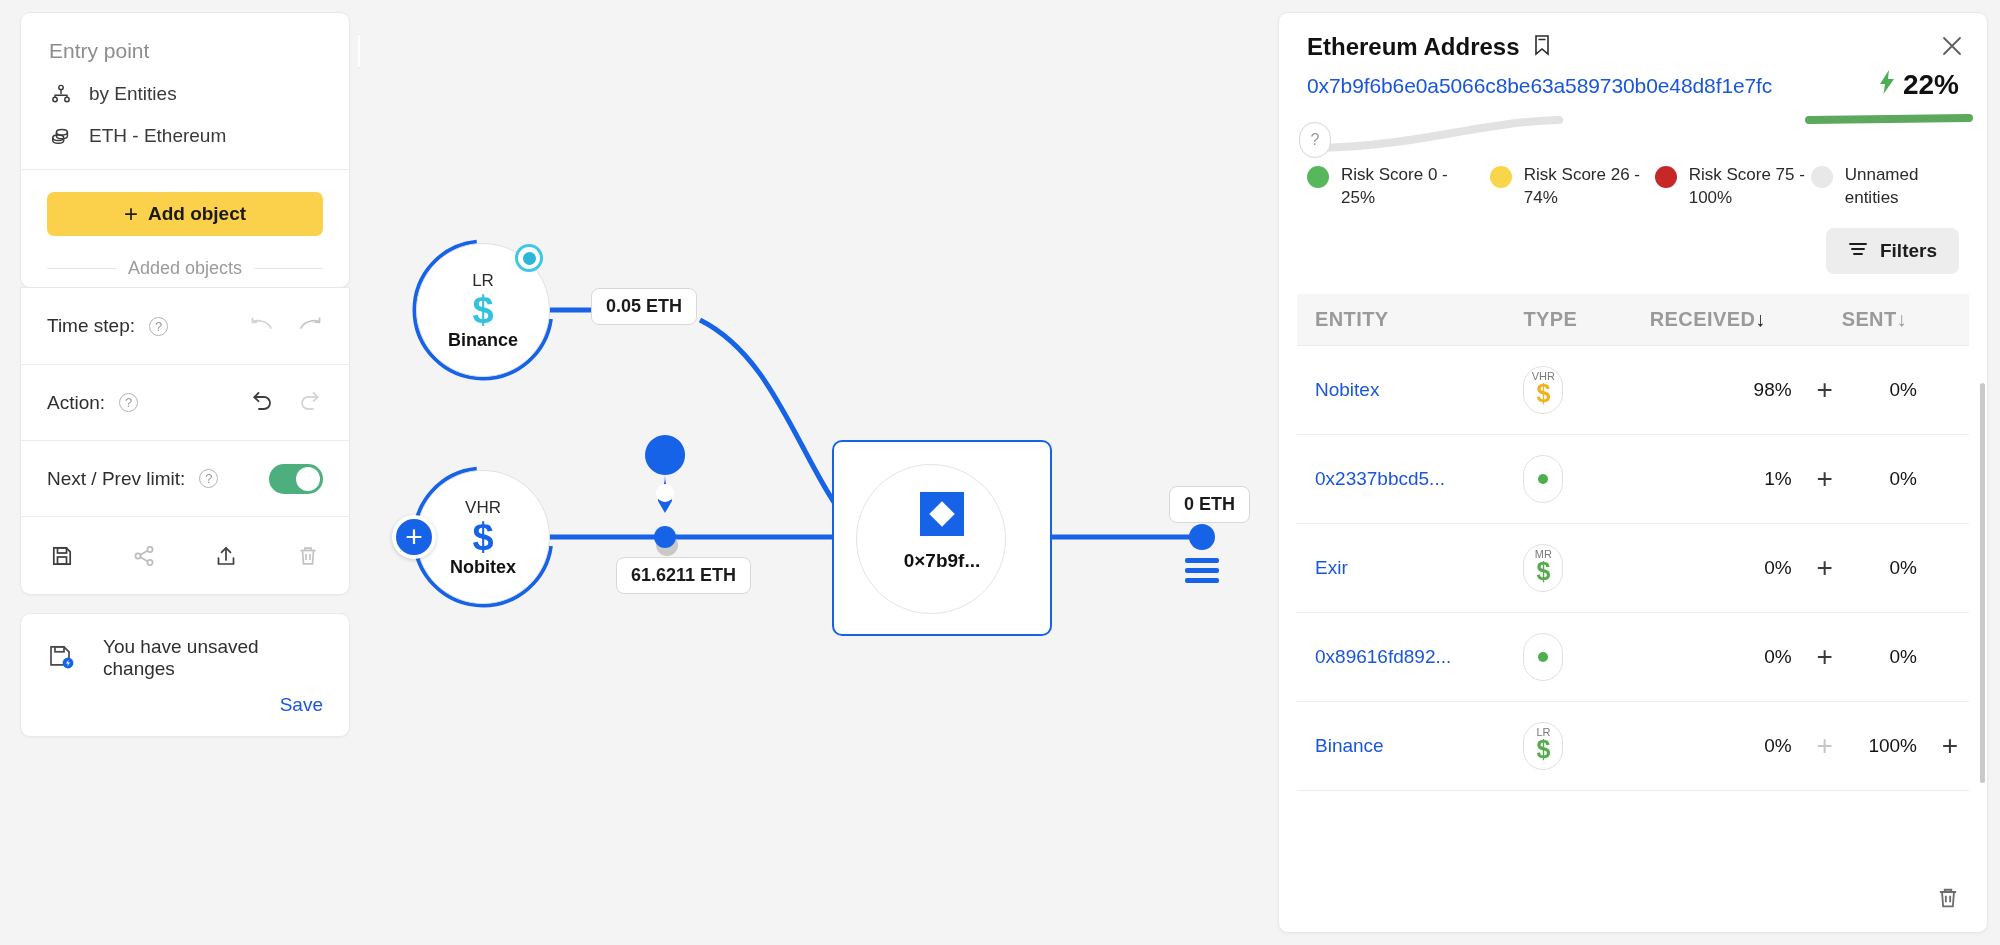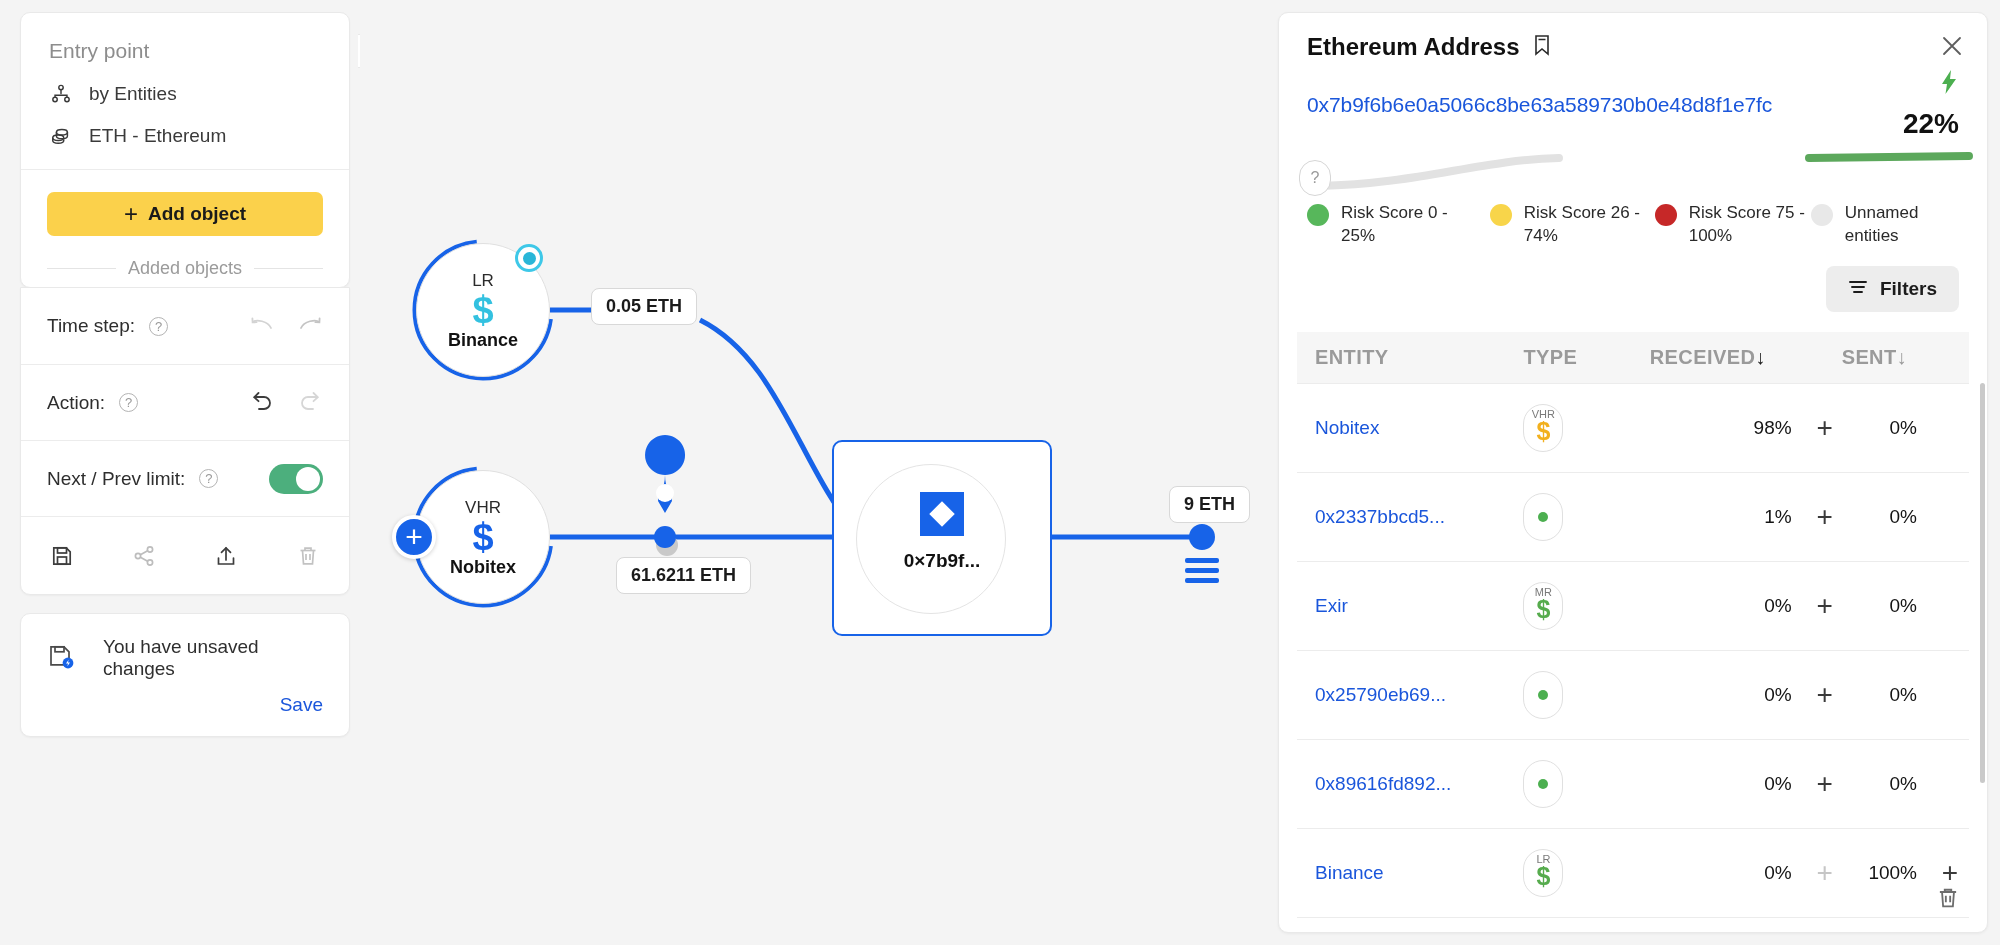--- a/index.html
+++ b/index.html
@@ -147,21 +147,21 @@
     position: absolute; left: 1278px; top: 12px; width: 710px; height: 921px;
     background: #fff; border: 1px solid #e9e9e9; border-radius: 10px;
     box-shadow: 0 1px 3px rgba(0,0,0,.05); overflow: hidden;
   }
   .rp-head { padding: 20px 28px 0 28px; position: relative; }
   .rp-title-row { display: flex; align-items: center; gap: 12px; }
   .rp-title { font-size: 24px; font-weight: bold; color: #111; }
   .rp-close { position: absolute; right: 24px; top: 22px; cursor: pointer; color: #6b6b6b; }
   .rp-addr-row { display: flex; align-items: center; justify-content: space-between; margin-top: 8px; }
   .rp-addr { color: #1a56db; font-size: 21px; text-decoration: none; letter-spacing: -.1px; }
-  .rp-pct { display: flex; align-items: flex-end; gap: 6px; font-size: 28px; font-weight: bold; color: #111; flex-direction: column; }
+  .rp-pct { display: flex; align-items: flex-start; gap: 6px; font-size: 28px; font-weight: bold; color: #111; }
 
   .gauge-wrap { position: relative; height: 58px; margin-top: 4px; }
   .qbubble {
     position: absolute; left: 20px; top: 16px; width: 32px; height: 36px;
     border: 1.4px solid #d6d6d6; border-radius: 16px; background: #fff;
     display: flex; align-items: center; justify-content: center; color: #9a9a9a; font-size: 16px;
   }
   .legend { display: flex; align-items: flex-start; padding: 0 28px; gap: 0; }
   .leg-item { display: flex; align-items: flex-start; gap: 12px; }
   .leg-dot { width: 22px; height: 22px; border-radius: 50%; flex: 0 0 22px; margin-top: 2px; }
@@ -410,21 +410,21 @@
     </div>
 
     <div class="addr-node" style="left:472px; top:440px;">
       <div class="dring"></div>
       <div class="sq"></div>
       <div class="alabel">0×7b9f...</div>
     </div>
 
     <div class="node-label-box" style="left:231px; top:288px;">0.05 ETH</div>
     <div class="node-label-box" style="left:256px; top:557px;">61.6211 ETH</div>
-    <div class="node-label-box" style="left:809px; top:486px;">9 ETH</div>
+    <div class="node-label-box" style="left:809px; top:486px;">0 ETH</div>
 
     <div class="burger" style="left:825px; top:558px;">
       <span></span>
         <span></span>
         <span></span>
     </div>
   </div>
 
   <div class="right-panel">
 
@@ -564,40 +564,20 @@
               </div>
             </td>
             <td class="c-sent">
               <div class="val-cell" style="padding-right:8px">
                 <span>0%</span>
                 <span class="plus-sm empty">+</span>
               </div>
             </td>
           </tr>
           <tr>
-            <td class="c-ent"><a href="#">0x25790eb69...</a></td>
-            <td>
-              <span class="type-pill">
-                <span class="gdot" style="background:#4caf50"></span>
-              </span>
-            </td>
-            <td class="c-recv">
-              <div class="val-cell">
-                <span>0%</span>
-                <span class="plus-sm">+</span>
-              </div>
-            </td>
-            <td class="c-sent">
-              <div class="val-cell" style="padding-right:8px">
-                <span>0%</span>
-                <span class="plus-sm empty">+</span>
-              </div>
-            </td>
-          </tr>
-          <tr>
             <td class="c-ent"><a href="#">0x89616fd892...</a></td>
             <td>
               <span class="type-pill">
                 <span class="gdot" style="background:#4caf50"></span>
               </span>
             </td>
             <td class="c-recv">
               <div class="val-cell">
                 <span>0%</span>
                 <span class="plus-sm">+</span>

